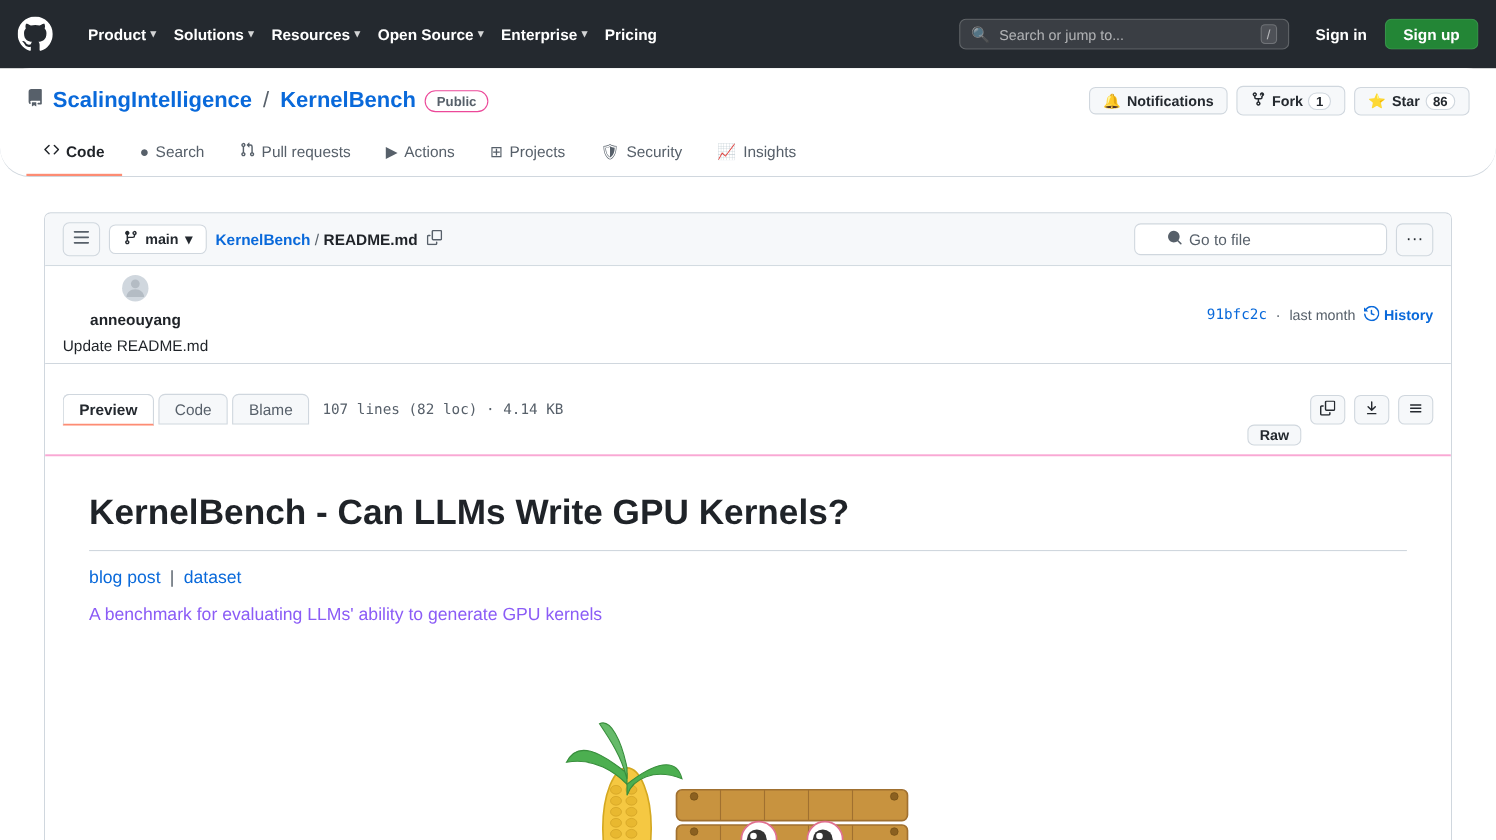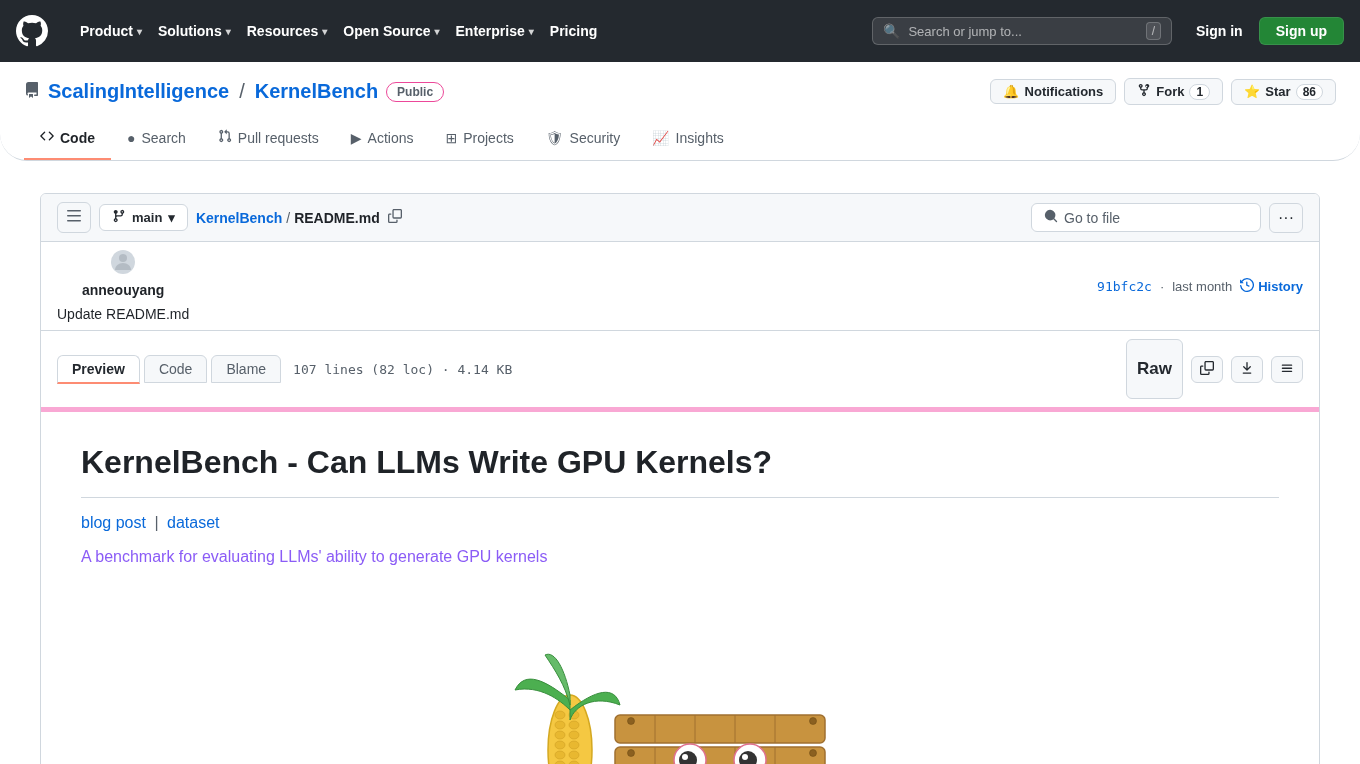--- a/index.html
+++ b/index.html
@@ -183,21 +183,21 @@
       font-size: 14px;
       padding: 2px 4px;
     }
     .search-file-btn {
       display: flex;
       align-items: center;
       gap: 6px;
       background: #fff;
       border: 1px solid #d0d7de;
       border-radius: 6px;
-      padding: 5px 12px;
+      padding: 5px 29px;
       font-size: 14px;
       cursor: pointer;
       color: #57606a;
       min-width: 230px;
     }
     .more-options-btn {
       background: #f6f8fa;
       border: 1px solid #d0d7de;
       border-radius: 6px;
       padding: 5px 8px;
@@ -254,46 +254,47 @@
       background: none;
       border: none;
     }
 
     
     .file-toolbar {
       display: flex;
       align-items: center;
       justify-content: space-between;
       padding: 8px 16px;
-      border-bottom: 5px solid #f9a8d4;
+      border-bottom: 2px solid #f9a8d4;
       background: #fff;
     }
     .file-toolbar-left { display: flex; align-items: center; gap: 4px; }
     .toolbar-tab {
       padding: 5px 14px;
       border: 1px solid #d0d7de;
       border-radius: 6px 6px 0 0;
       font-size: 14px;
       cursor: pointer;
       background: #fff;
       color: #24292f;
     }
     .toolbar-tab.active { background: #fff; font-weight: 600; border-bottom: 2px solid #fd8c73; }
     .toolbar-tab:not(.active) { background: #f6f8fa; color: #57606a; }
     .file-meta { color: #57606a; font-size: 13px; font-family: monospace; margin-left: 8px; }
     .file-toolbar-right { display: flex; align-items: center; gap: 8px; }
     .file-action-btn {
       background: #f6f8fa;
       border: 1px solid #d0d7de;
       border-radius: 6px;
-      padding: 19px 10px;
-      font-size: 17px;
+      padding: 1px 10px;
+      font-size: 13px;
       cursor: pointer;
       color: #24292f;
       font-weight: 600;
+      margin-top: 47px;
     }
     .file-icon-btn {
       background: #f6f8fa;
       border: 1px solid #d0d7de;
       border-radius: 6px;
       padding: 4px 8px;
       font-size: 14px;
       cursor: pointer;
       color: #24292f;
     }

